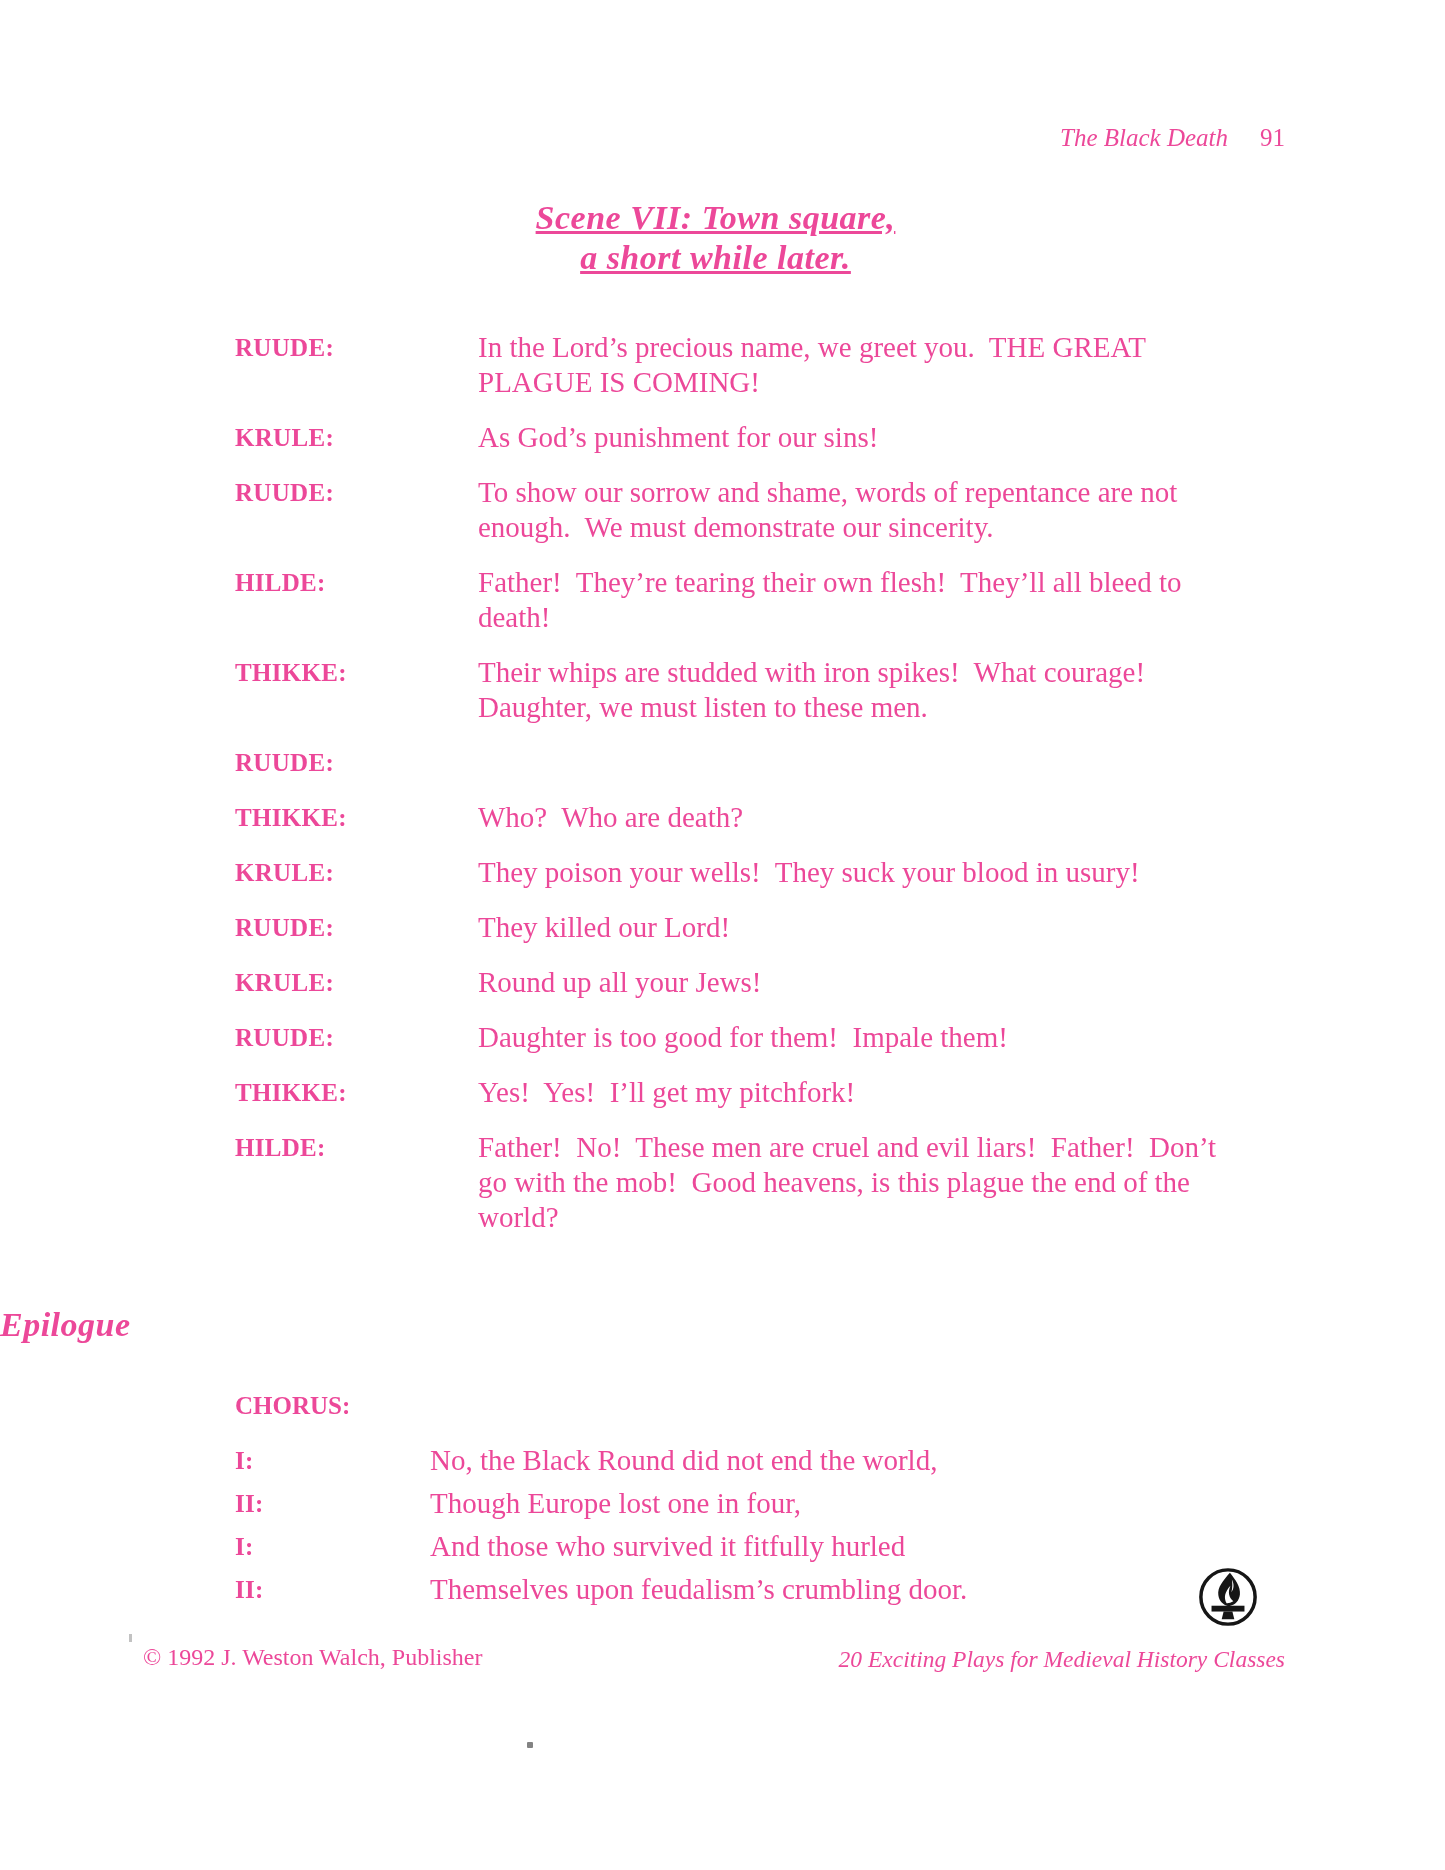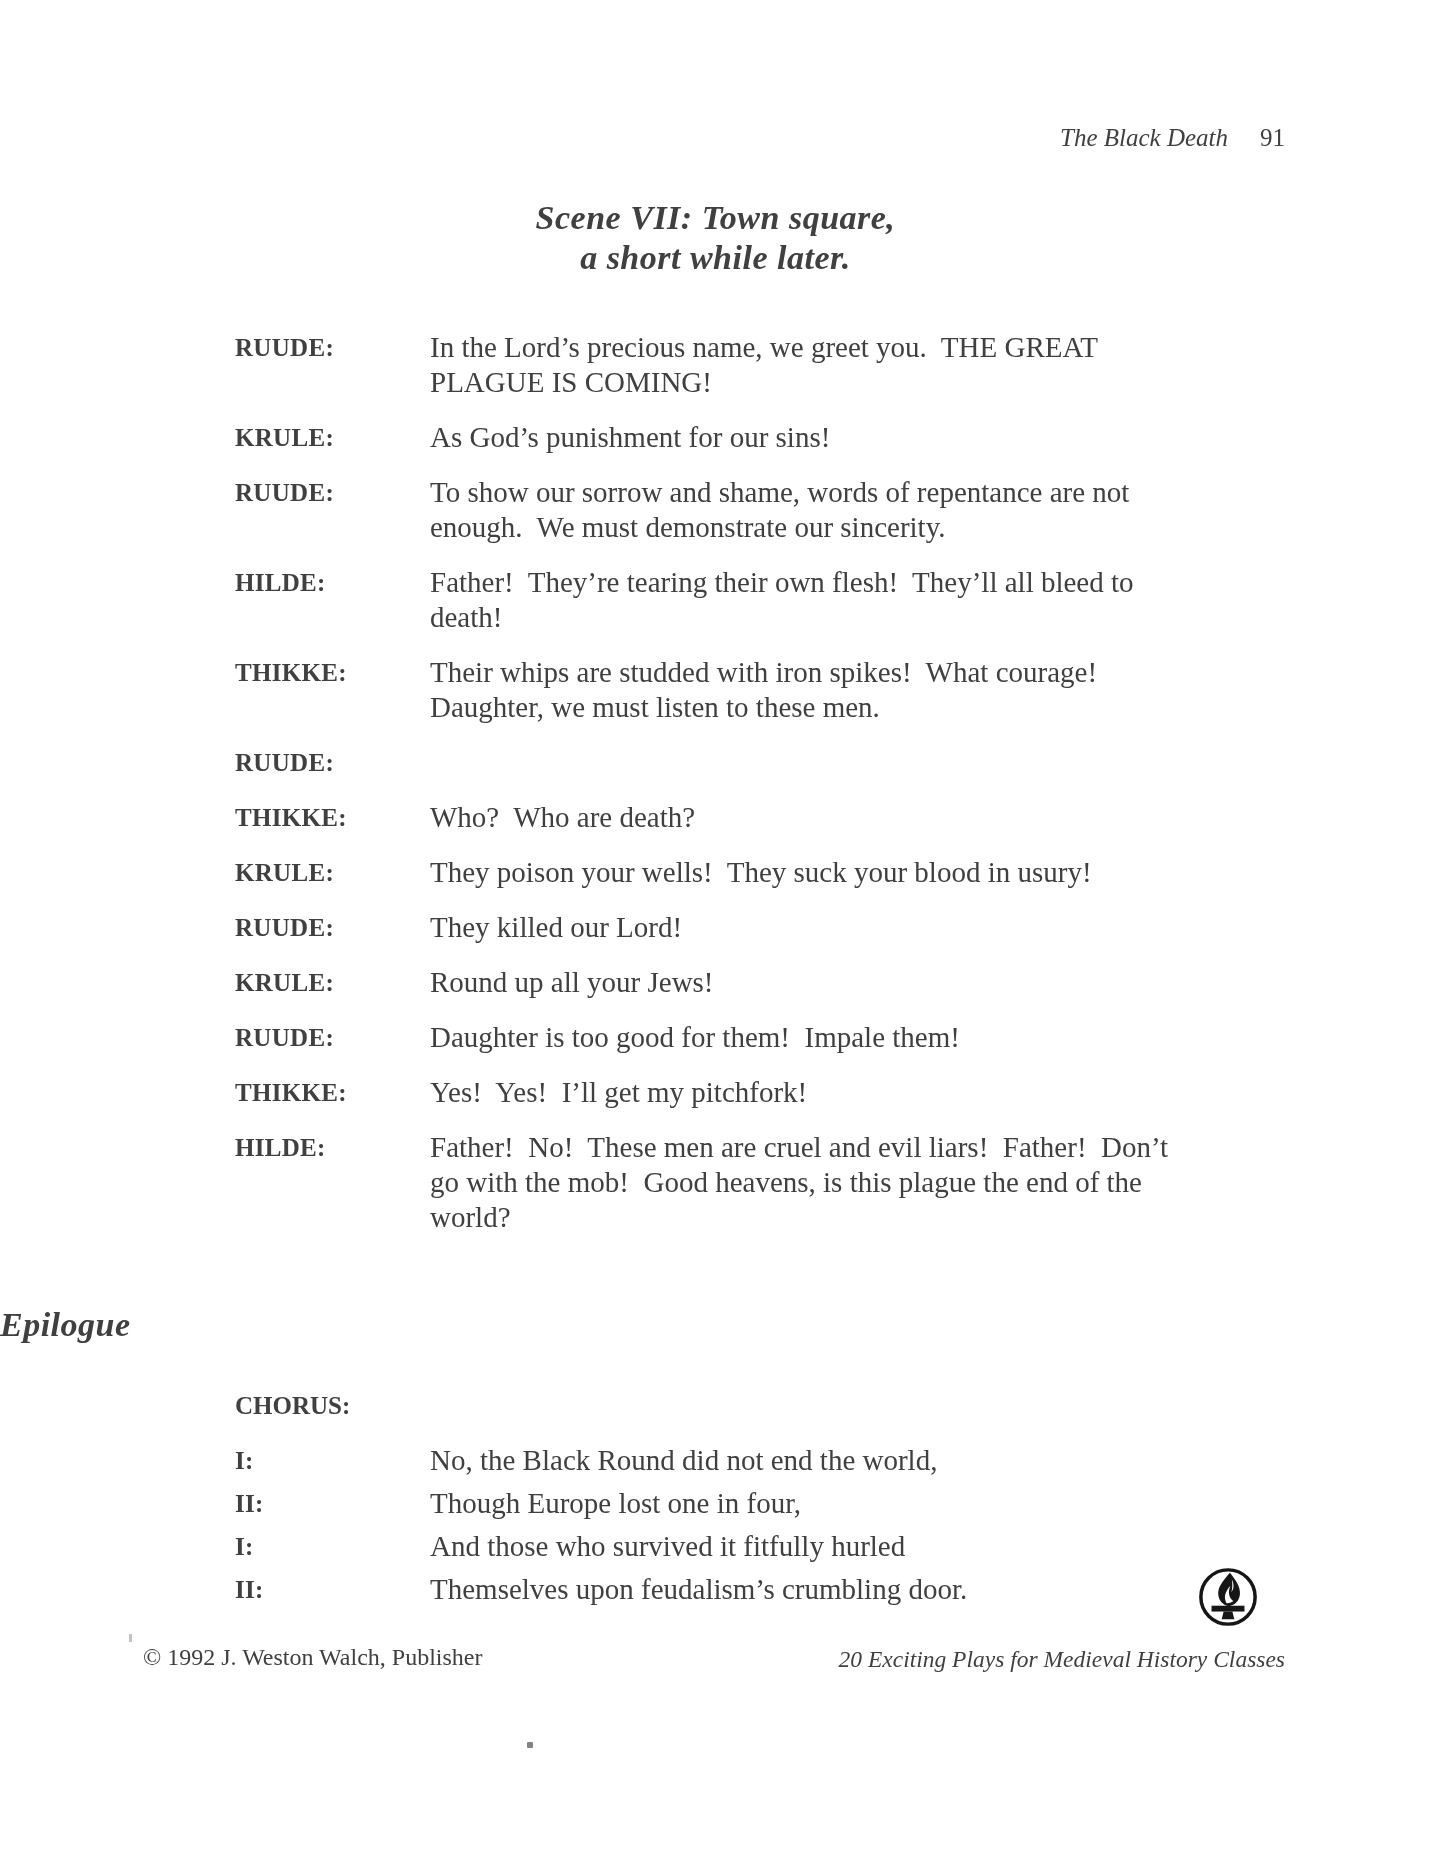--- a/index.html
+++ b/index.html
@@ -6,21 +6,21 @@
     margin: 0;
     padding: 0;
     background: #e8e8e8;
   }
   .page {
     position: relative;
     width: 1445px;
     height: 1870px;
     margin: 0 auto;
     background: #ffffff;
-    color: #404040;
+    color: #ec4899;
     font-family: "Liberation Serif", "DejaVu Serif", serif;
     overflow: hidden;
   }
 
   
   .running-header {
     position: absolute;
     top: 124px;
     right: 160px;
     font-size: 25px;
@@ -34,33 +34,35 @@
     position: absolute;
     top: 198px;
     left: 0;
     right: 14px;
     text-align: center;
     font-weight: bold;
     font-style: italic;
     font-size: 34px;
     line-height: 40px;
     letter-spacing: 0.5px;
+    text-decoration: underline;
   }
 
   
   .dialogue {
     position: absolute;
     top: 330px;
     left: 235px;
     width: 1062px;
   }
   .drow {
     display: grid;
     grid-template-columns: 195px 1fr;
     margin-bottom: 20px;
+    gap: 48px;
   }
   .speaker {
     font-weight: bold;
     font-size: 25px;
     line-height: 35px;
     letter-spacing: 0.3px;
   }
   .dtext {
     font-size: 29px;
     line-height: 35px;

